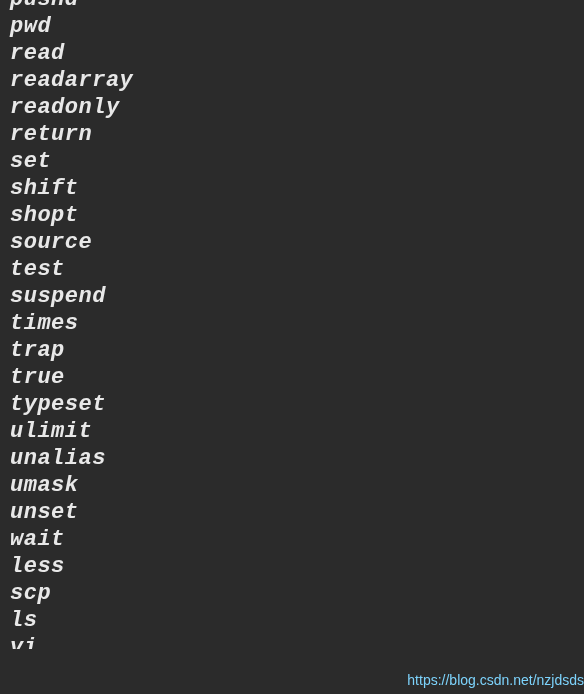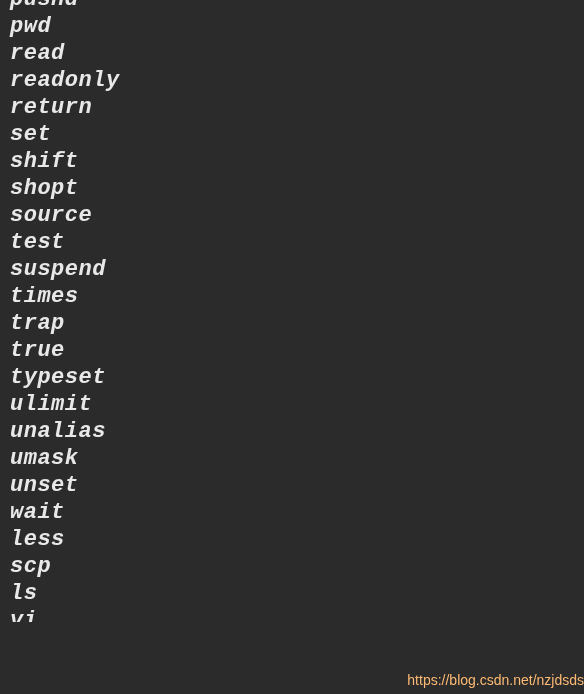--- a/index.html
+++ b/index.html
@@ -34,31 +34,32 @@
       height: 15px;
       overflow: hidden;
     }
     .watermark {
       position: absolute;
       bottom: 6px;
       right: 0;
       font-family: Arial, sans-serif;
       font-size: 14px;
       font-weight: normal;
-      color: #fdba74;
+      color: #7dd3fc;
       letter-spacing: 0;
     }
   </style>
 </head>
 <body>
 
 <div class="terminal">
   <div class="line cut-top">pushd</div>
   <div class="line">pwd</div>
   <div class="line">read</div>
+  <div class="line">readarray</div>
   <div class="line">readonly</div>
   <div class="line">return</div>
   <div class="line">set</div>
   <div class="line">shift</div>
   <div class="line">shopt</div>
   <div class="line">source</div>
   <div class="line">test</div>
   <div class="line">suspend</div>
   <div class="line">times</div>
   <div class="line">trap</div>

